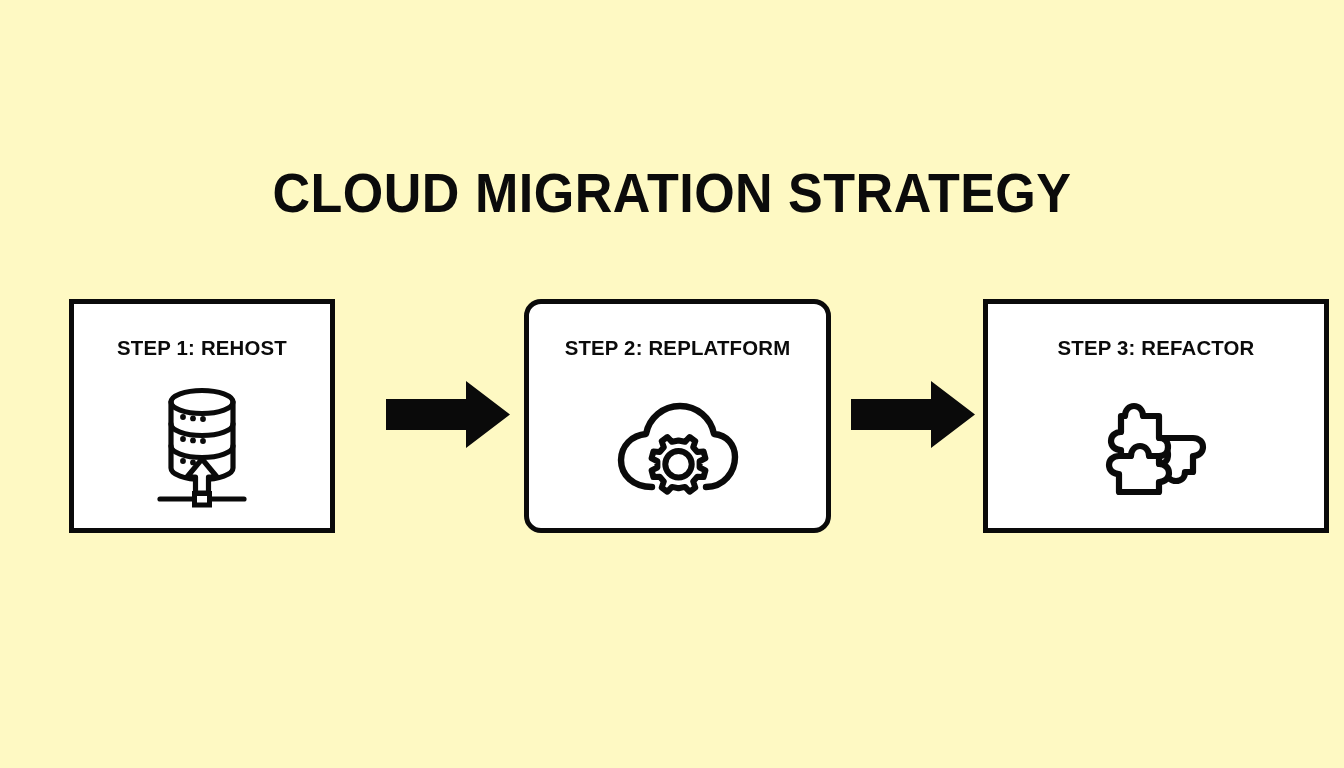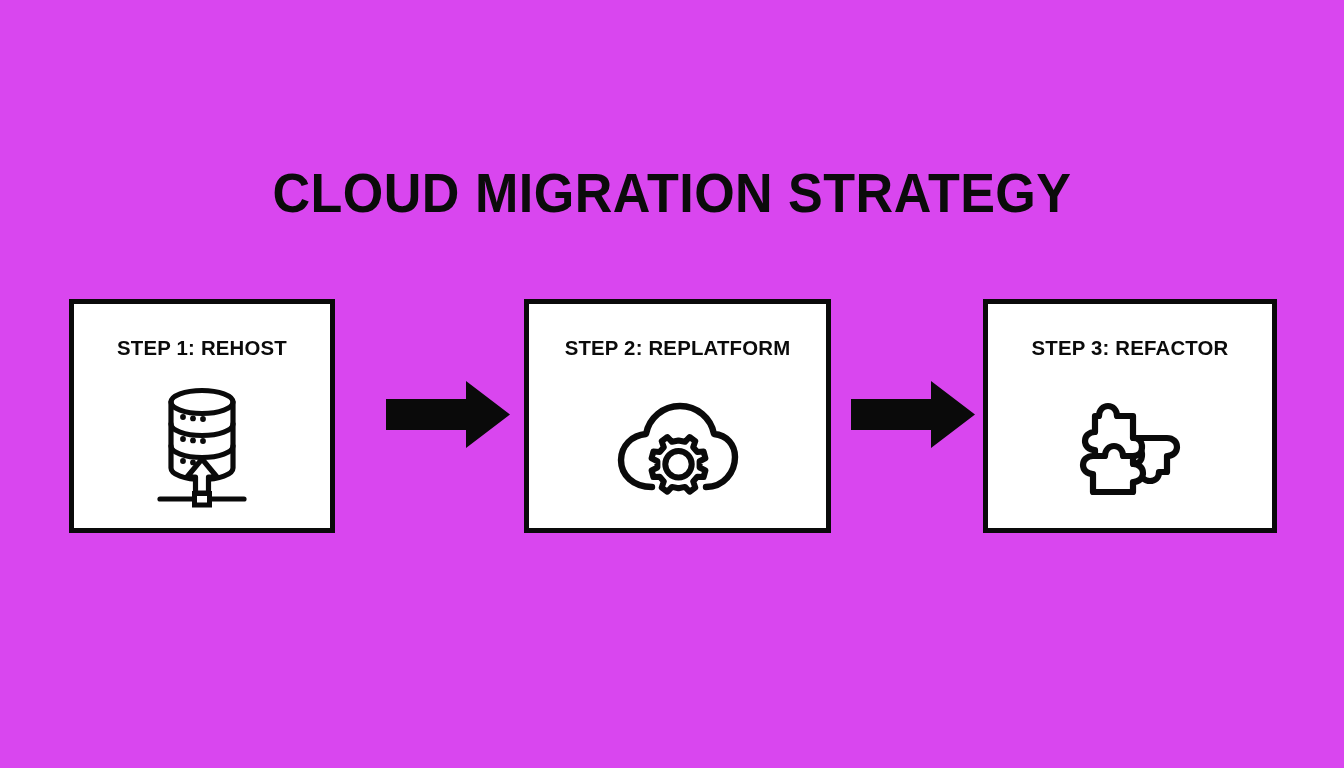--- a/index.html
+++ b/index.html
@@ -14,21 +14,21 @@
     font-family: "Liberation Sans", sans-serif;
     overflow: hidden;
     position: relative;
   }
 
   #slide {
     position: absolute;
     inset: 0;
     width: 1344px;
     height: 768px;
-    background: #d946ef;
+    background: #fef9c3;
   }
 
   
   #title {
     position: absolute;
     left: 0;
     top: 158px;
     width: 1344px;
     text-align: center;
     font-family: "Liberation Sans", sans-serif;
@@ -45,22 +45,22 @@
   
   .step-box {
     position: absolute;
     top: 299px;
     height: 234px;
     box-sizing: border-box;
     background: #ffffff;
     border: 5px solid #0a0a0a;
   }
   #box-1 { left: 69px;  width: 266px; }
-  #box-2 { left: 524px; width: 307px; }
-  #box-3 { left: 983px; width: 294px; }
+  #box-2 { left: 524px; width: 307px; border-radius: 17px; }
+  #box-3 { left: 983px; width: 346px; }
 
   .step-label {
     position: absolute;
     top: 32px;
     left: 0;
     width: 100%;
     text-align: center;
     font-family: "Liberation Sans", sans-serif;
     font-size: 21px;
     font-weight: bold;

